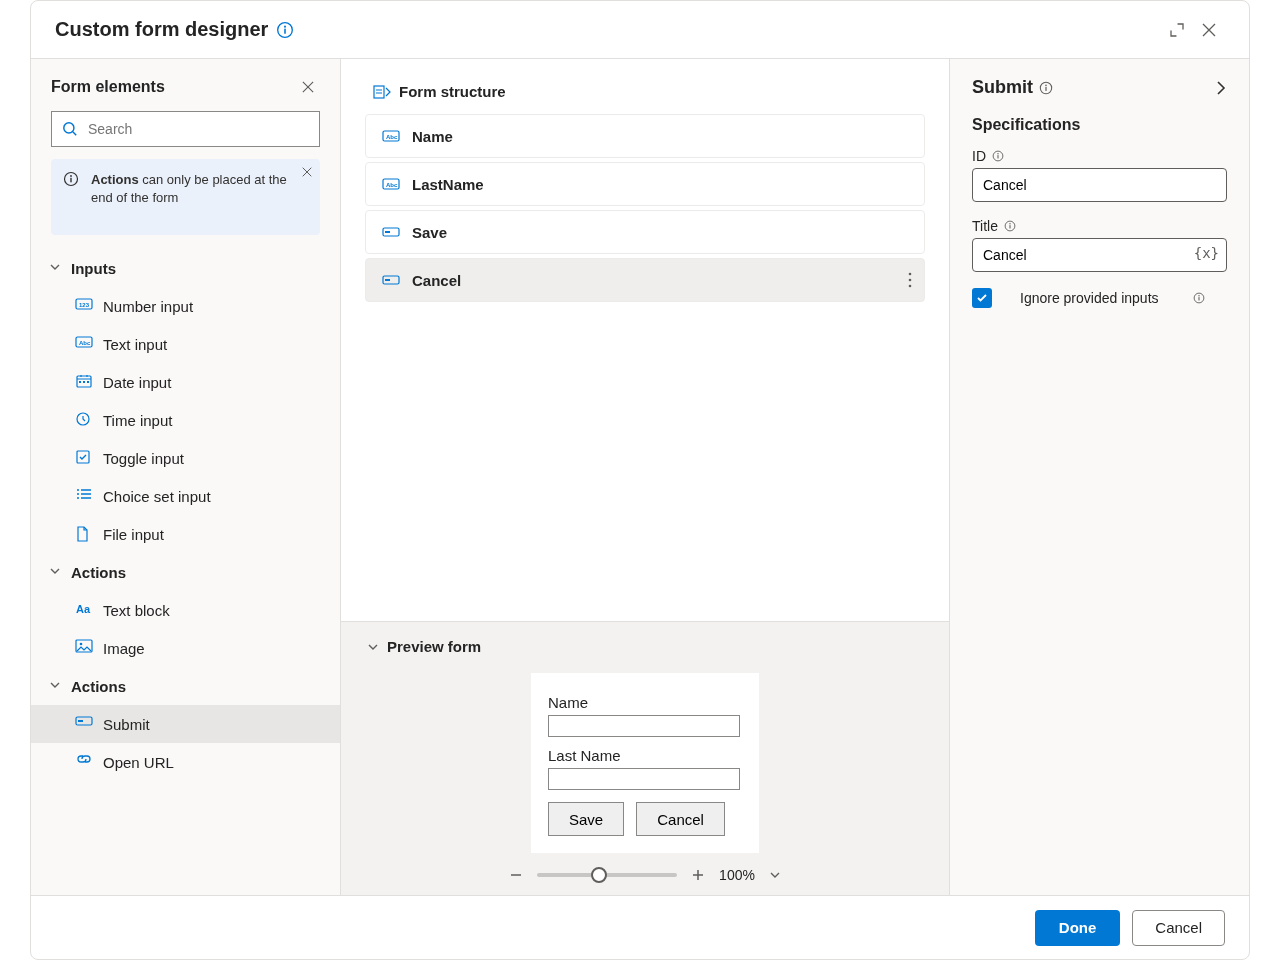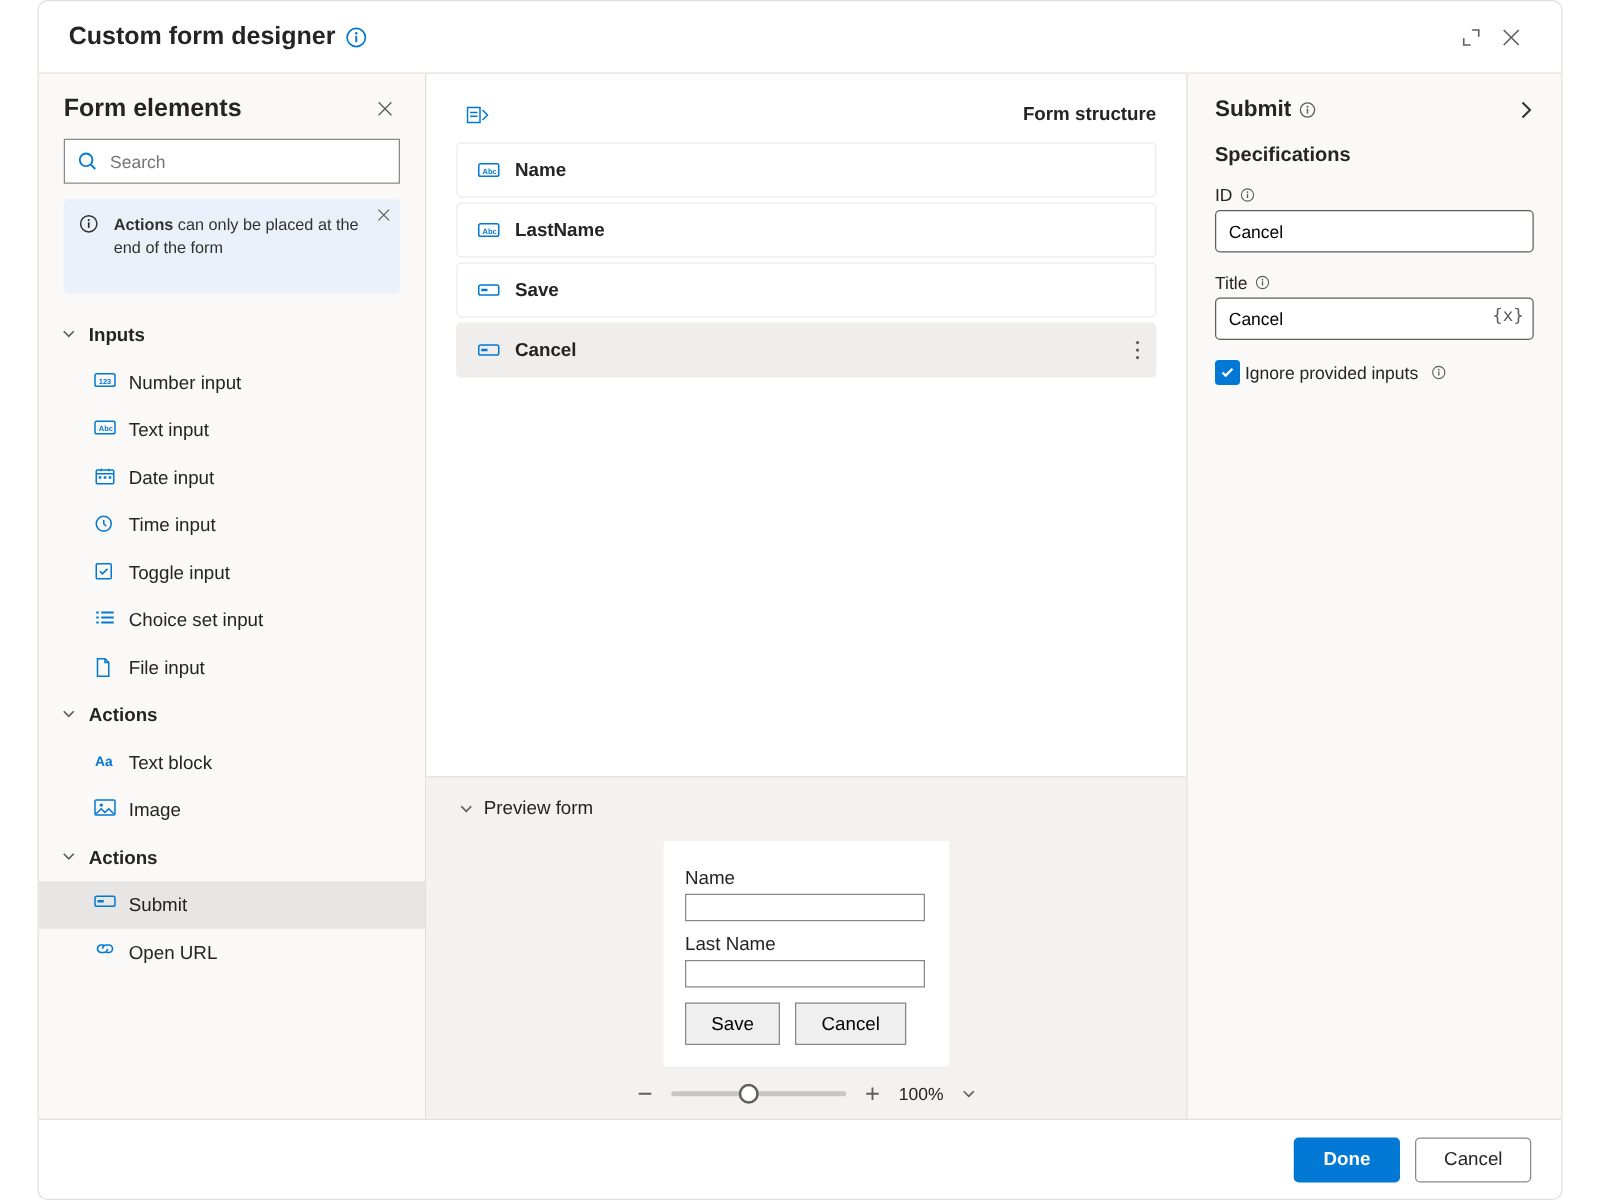--- a/index.html
+++ b/index.html
@@ -15,68 +15,68 @@
   .spacer { flex:1; }
   .icon-btn { width:32px; height:32px; display:flex; align-items:center; justify-content:center; cursor:pointer; }
   svg { display:block; }
 
   
   .body { flex:1; display:flex; min-height:0; }
 
   
   .sidebar { width:310px; border-right:1px solid #e1dfdd; background:#faf9f8; padding-top:16px; display:flex; flex-direction:column; }
   .sidebar-head { display:flex; align-items:center; padding:0 20px 12px 20px; }
-  .sidebar-title { font-size:20px; font-weight:600; flex:1; }
+  .sidebar-title { font-size:16px; font-weight:600; flex:1; }
   .search-wrap { margin:0 20px 12px 20px; position:relative; }
   .search-input { width:100%; height:36px; padding:0 10px 0 36px; border:1px solid #8a8886; border-radius:0; font-size:14px; background:#fff; }
   .search-icon { position:absolute; left:10px; top:9px; }
   .banner { margin:0 20px 14px 20px; background:#eaf1fb; border-radius:4px; padding:12px 30px 28px 40px; position:relative; font-size:13px; line-height:18px; color:#323130; }
   .banner-icon { position:absolute; left:12px; top:12px; }
   .banner-close { position:absolute; right:8px; top:8px; cursor:pointer; }
   .tree { padding:0 0 8px 0; }
   .tree-category { display:flex; align-items:center; height:38px; padding:0 16px 0 40px; position:relative; font-weight:600; font-size:15px; cursor:pointer; }
   .tree-category .chev { position:absolute; left:18px; top:12px; }
   .tree-item { display:flex; align-items:center; height:38px; padding:0 16px 0 72px; position:relative; font-size:15px; cursor:pointer; }
   .tree-item .item-icon { position:absolute; left:44px; top:10px; width:18px; text-align:center; }
   .tree-item.selected { background:#e7e6e4; }
 
   
   .center { flex:1; display:flex; flex-direction:column; min-width:0; }
   .structure { padding:20px 24px 0 24px; }
-  .struct-head { display:flex; align-items:center; gap:8px; font-weight:600; font-size:15px; padding:4px 0 14px 8px;justify-content:space-between; }
+  .struct-head { display:flex; align-items:center; gap:8px; font-weight:600; font-size:15px; padding:4px 0 14px 8px; }
   .field-list { display:flex; flex-direction:column; gap:4px; }
   .field-row { display:flex; align-items:center; height:44px; border:1px solid #edebe9; border-radius:4px; background:#fff; padding:0 12px 0 16px; font-weight:600; font-size:15px; cursor:pointer; position:relative; }
   .field-row .fi { margin-right:12px; }
   .field-row.selected { background:#efeeec; }
   .field-row .more { margin-left:auto; cursor:pointer; display:none; }
   .field-row.selected .more { display:block; }
 
   .preview-area { margin-top:auto; background:#f3f2f1; border-top:1px solid #e1dfdd; padding:16px 26px 12px 26px; }
-  .preview-head { display:flex; align-items:center; gap:8px; font-weight:400; font-size:15px; }
+  .preview-head { display:flex; align-items:center; gap:8px; font-weight:700; font-size:15px; }
   .preview-card-wrap { display:flex; justify-content:center; padding:18px 0 6px 0; }
   .preview-card { background:#fff; width:228px; padding:16px 16px 16px 16px; border:1px solid #fff; }
   .preview-card label { display:block; font-size:15px; margin:4px 0 4px 0; }
   .preview-card input[type=text] { width:192px; height:22px; border:1px solid #8a8886; }
   .preview-card .btns { display:flex; gap:12px; margin-top:12px; }
   .preview-card .btn { height:34px; padding:0 20px; border:1px solid #8a8886; background:#efefef; font-size:15px; cursor:pointer; }
   .zoom-bar { display:flex; align-items:center; justify-content:center; gap:14px; margin-top:8px; font-size:14px; }
   .zoom-bar .slider { position:relative; width:140px; height:4px; background:#c8c6c4; border-radius:2px; }
   .zoom-bar .thumb { position:absolute; top:-6px; left:54px; width:16px; height:16px; background:#fff; border:2px solid #605e5c; border-radius:50%; }
 
   
   .props { width:300px; border-left:1px solid #e1dfdd; background:#faf9f8; padding:18px 22px; }
   .props-head { display:flex; align-items:center; font-size:18px; font-weight:600; margin-bottom:18px; }
   .props-head .info { margin-left:6px; }
   .props-head .chev-r { margin-left:auto; }
   .section-title { font-size:16px; font-weight:600; margin:6px 0 14px 0; }
   .fld-label { font-size:14px; display:flex; align-items:center; gap:6px; margin-bottom:4px; }
   .fld-input-wrap { position:relative; margin-bottom:16px; }
   .fld-input { width:100%; height:34px; border:1px solid #605e5c; border-radius:4px; padding:0 30px 0 10px; font-size:14px; }
   .suffix-fx { position:absolute; right:8px; top:7px; font-size:14px; color:#605e5c; font-family:Consolas,monospace; }
-  .chk-row { display:flex; align-items:center; gap:4px; margin-top:8px; }
+  .chk-row { display:flex; align-items:center; gap:28px; margin-top:8px; }
   .chk-box { width:20px; height:20px; background:#0078d4; border-radius:3px; display:flex; align-items:center; justify-content:center; }
 
   
   .footer { height:64px; border-top:1px solid #e1dfdd; display:flex; align-items:center; justify-content:flex-end; padding:0 24px; gap:12px; }
   .btn-primary { height:36px; padding:0 24px; background:#0078d4; color:#fff; border:none; border-radius:4px; font-size:15px; font-weight:600; cursor:pointer; }
   .btn-secondary { height:36px; padding:0 22px; background:#fff; color:#242424; border:1px solid #8a8886; border-radius:4px; font-size:15px; cursor:pointer; }
 
 </style>
 </head>
 <body>

